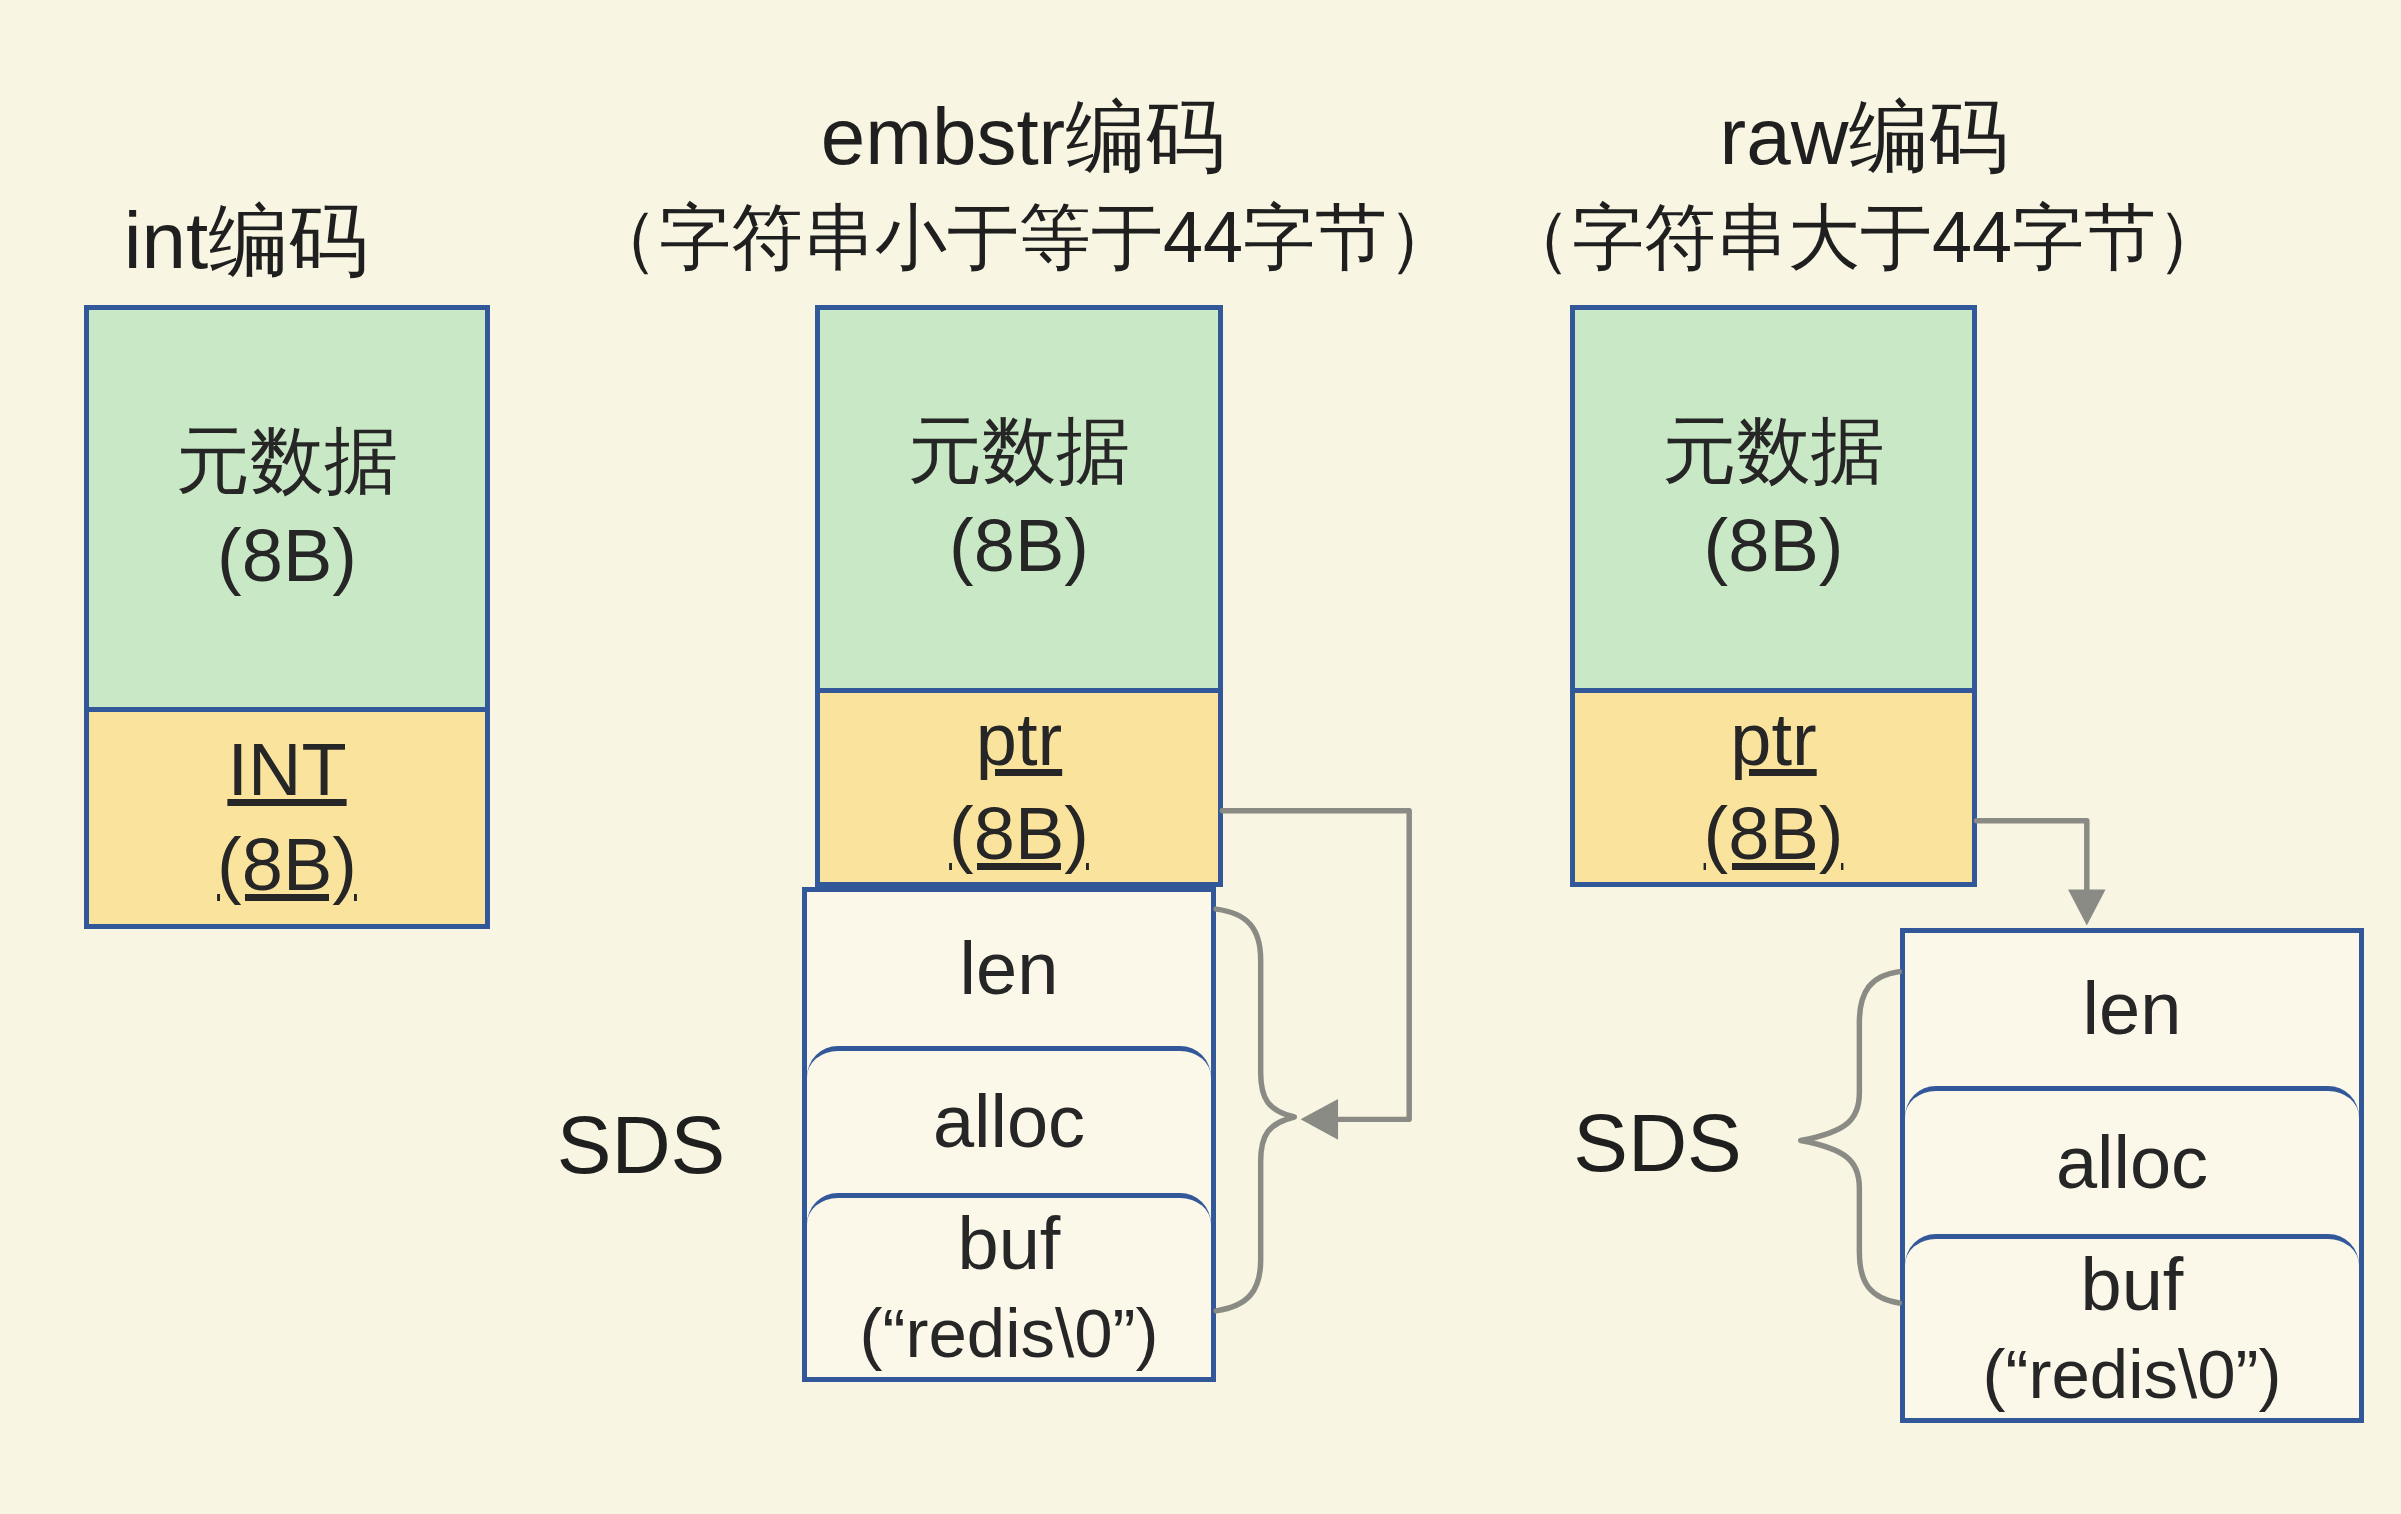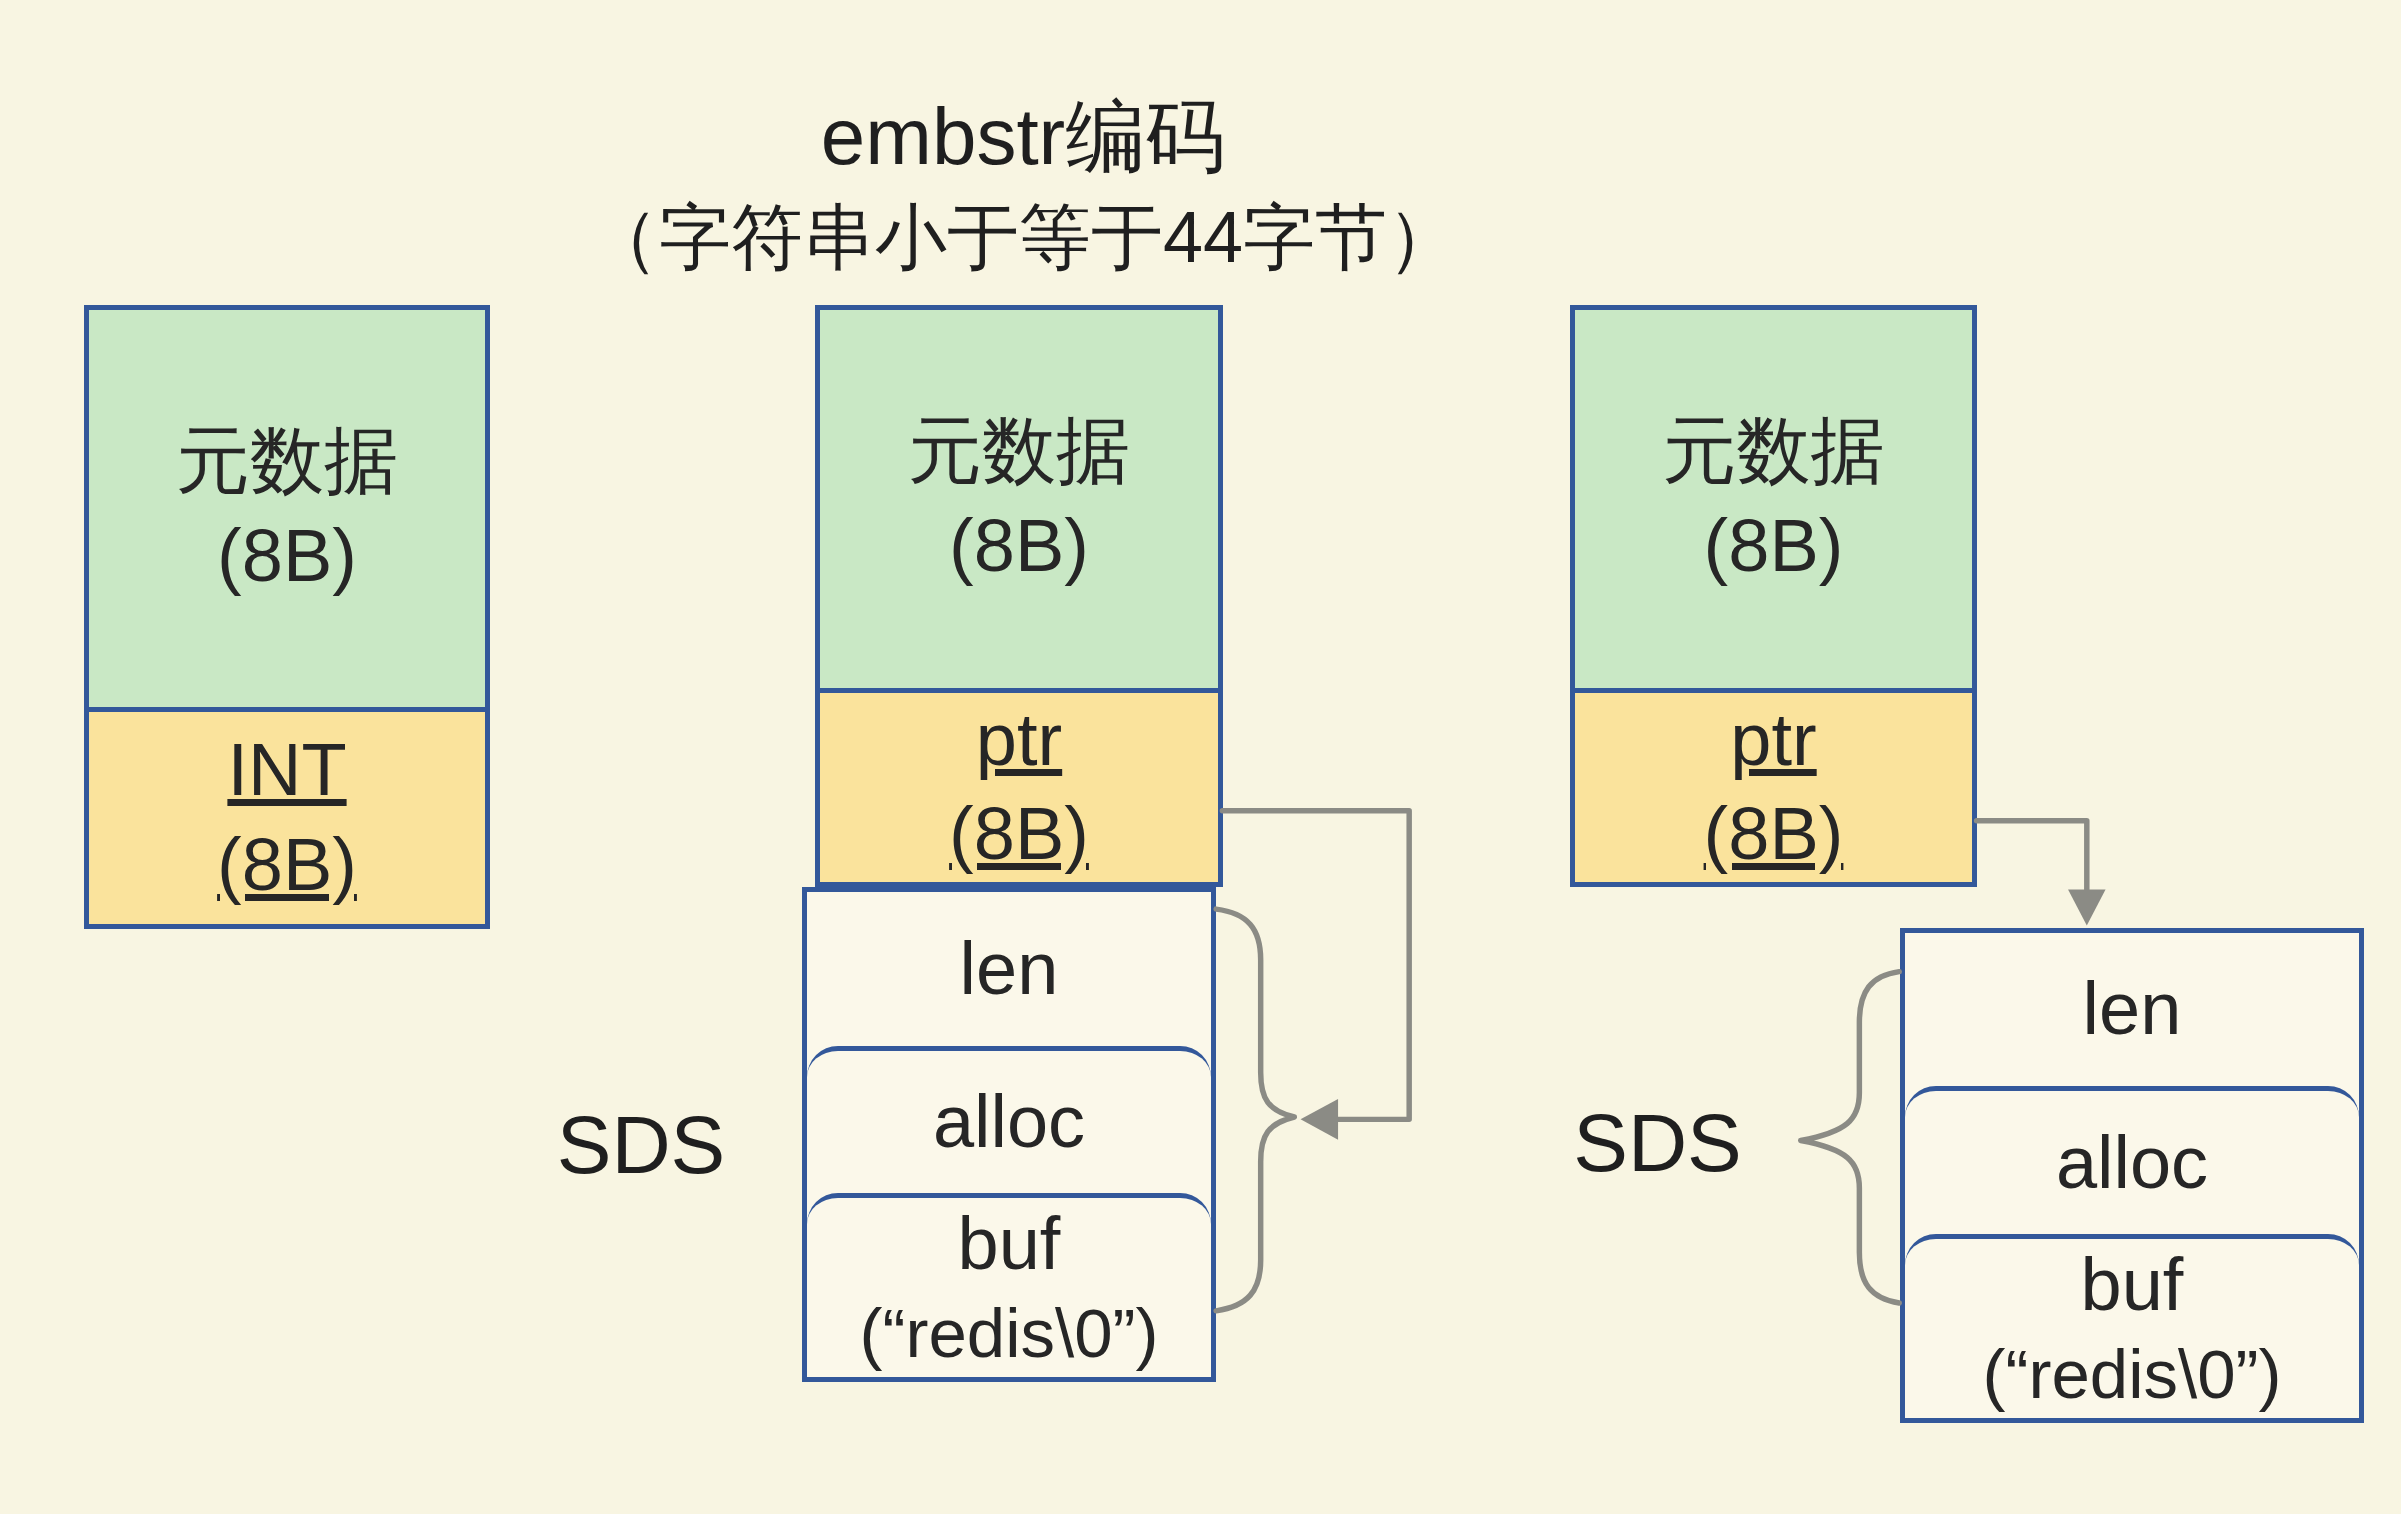--- a/index.html
+++ b/index.html
@@ -19,26 +19,31 @@
   .sds-label{font-size:82px;text-align:center;color:#1f1f1f;}
   svg.overlay{position:absolute;left:0;top:0;pointer-events:none;}
   svg .wire{fill:none;stroke:var(--gray,#8b8b85);stroke-width:7;stroke-linecap:round;stroke-linejoin:round;}
   svg .head{fill:var(--gray,#8b8b85);stroke:none;}
 </style>
 </head>
 <body>
 
 <div class="canvas">
 
+  <div class="abs title" style="left:70px;top:188px;width:352px;">int编码</div>
 
   <div class="abs title" style="left:546px;top:84px;width:954px;">
     <div>embstr编码</div>
     <div class="sub">（字符串小于等于44字节）</div>
   </div>
 
+  <div class="abs title" style="left:1489px;top:84px;width:750px;">
+    <div>raw编码</div>
+    <div class="sub">（字符串大于44字节）</div>
+  </div>
 
   <div class="abs box" style="left:84px;top:305px;width:406px;height:624px;">
     <div class="seg green" style="height:397px;">
       <div>元数据</div>
       <div>(8B)</div>
     </div>
     <div class="seg yellow" style="flex:1;">
       <div>INT</div>
       <div>(8B)</div>
     </div>

